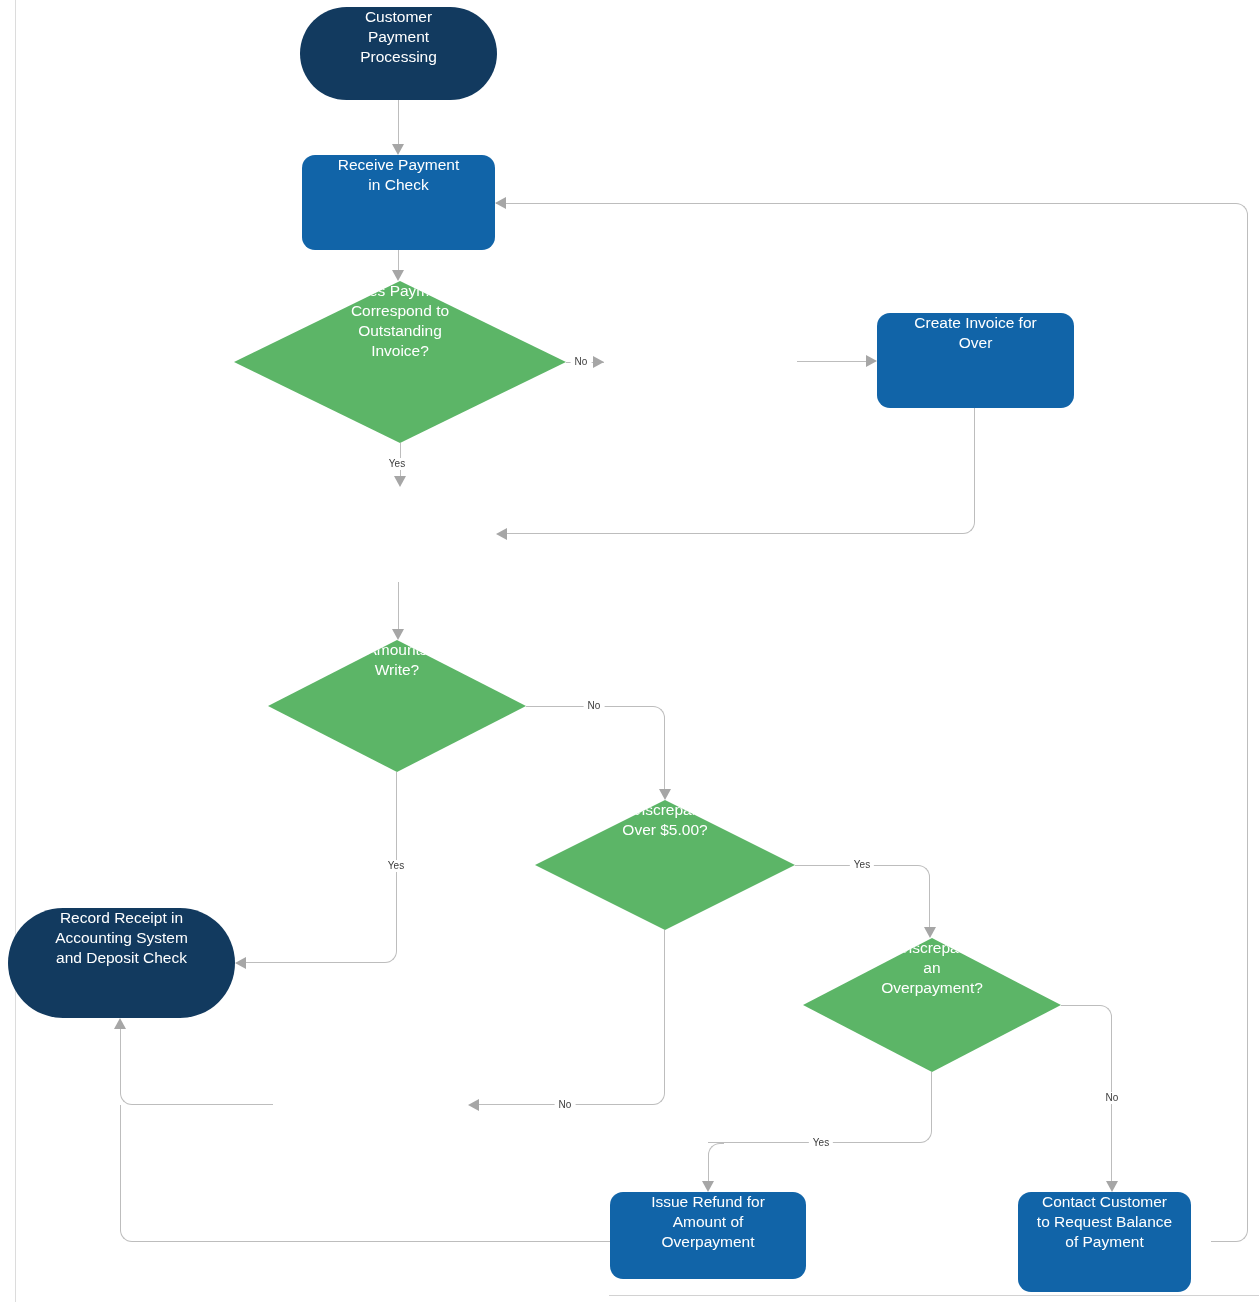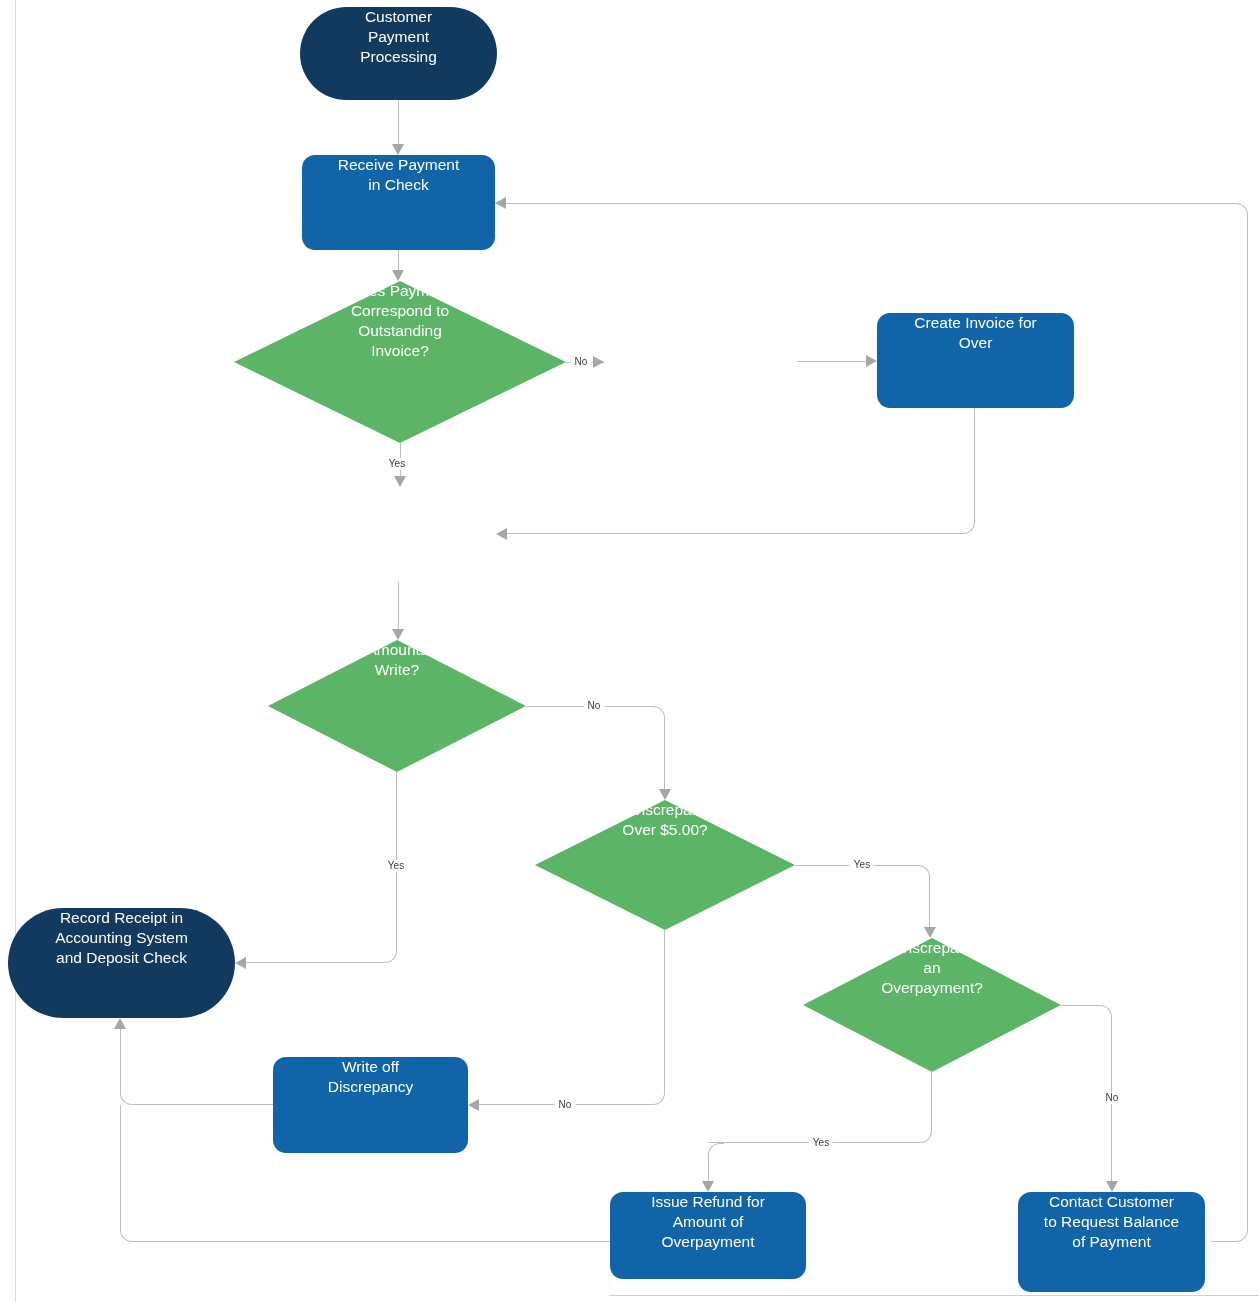--- a/index.html
+++ b/index.html
@@ -23,21 +23,21 @@
   #n-d1{left:234px;top:281px;width:332px;height:162px}
   #n-forward{left:604px;top:314px;width:193px;height:94px}
   #n-create{left:877px;top:313px;width:197px;height:95px}
   #n-match{left:302px;top:487px;width:194px;height:95px}
   #n-d2{left:268px;top:640px;width:258px;height:132px}
   #n-d3{left:535px;top:800px;width:260px;height:130px}
   #n-record{left:8px;top:908px;width:227px;height:110px}
   #n-d4{left:803px;top:938px;width:258px;height:134px}
   #n-writeoff{left:273px;top:1057px;width:195px;height:96px}
   #n-refund{left:610px;top:1192px;width:196px;height:87px}
-  #n-contact{left:1018px;top:1192px;width:187px;height:100px}
+  #n-contact{left:1018px;top:1192px;width:173px;height:100px}
 
   
   .conn{position:absolute;border:0 solid var(--connector)}
   #c-start-receive{left:398px;top:100px;width:0;height:44px;border-left-width:1.5px}
   #c-receive-d1{left:398px;top:250px;width:0;height:20px;border-left-width:1.5px}
   #c-d1-forward{left:566px;top:362px;width:38px;height:0;border-top-width:1.5px}
   #c-forward-create{left:797px;top:361px;width:69px;height:0;border-top-width:1.5px}
   #c-create-match{left:500px;top:408px;width:475px;height:126px;
       border-right-width:1.5px;border-bottom-width:1.5px;border-bottom-right-radius:12px}
   #c-d1-match{left:400px;top:443px;width:0;height:33px;border-left-width:1.5px}
@@ -169,24 +169,20 @@
   <div class="node terminal" id="n-record">
     <span class="nlabel">Record Receipt in
 Accounting System
 and Deposit Check</span>
   </div>
   <div class="node decision" id="n-d4">
     <span class="nlabel">Is Discrepancy
 an
 Overpayment?</span>
   </div>
-  <div class="node process" id="n-writeoff">
-    <span class="nlabel">Write off
-Discrepancy</span>
-  </div>
   <div class="node process" id="n-refund">
     <span class="nlabel">Issue Refund for
 Amount of
 Overpayment</span>
   </div>
   <div class="node process" id="n-contact">
     <span class="nlabel">Contact Customer
 to Request Balance
 of Payment</span>
   </div>

